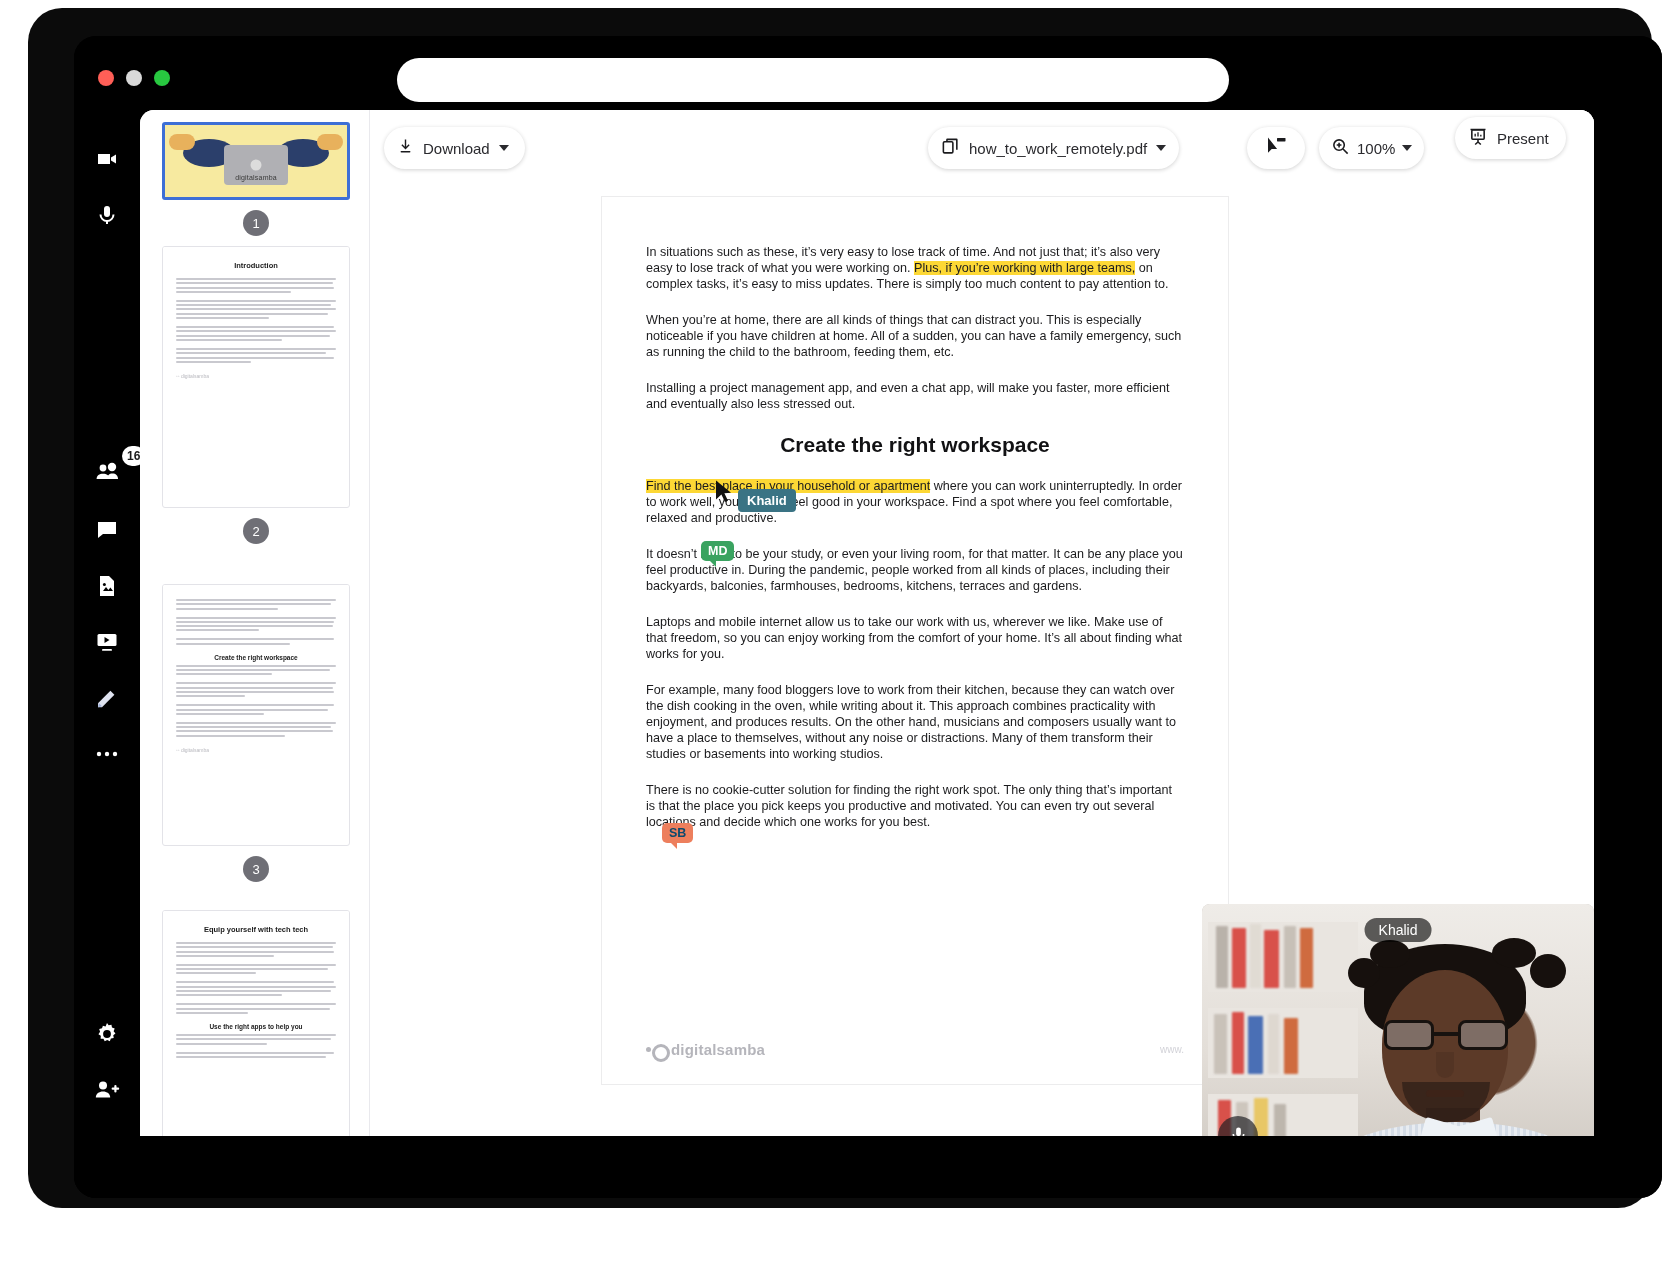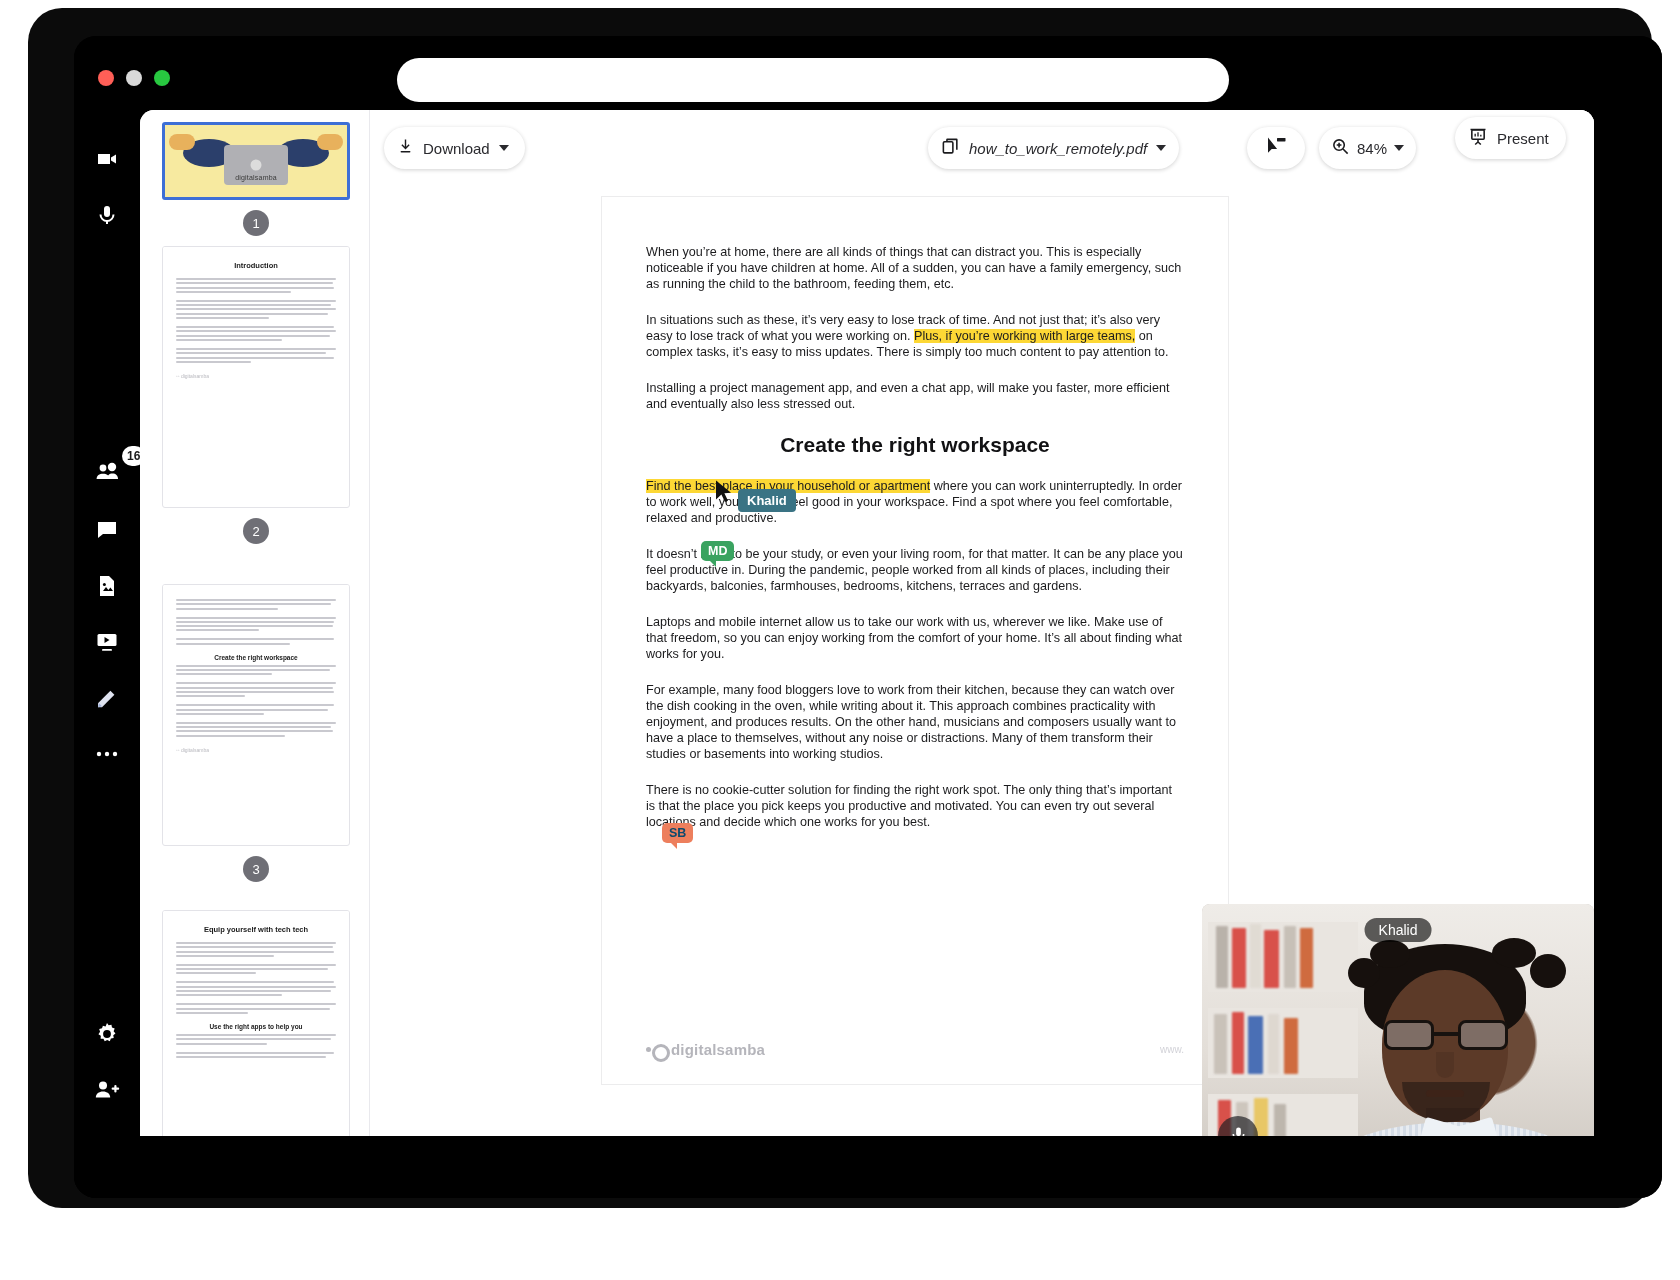--- a/index.html
+++ b/index.html
@@ -130,21 +130,21 @@
     position: absolute; left: 0; top: 0; width: 1224px; height: 72px;
     background: #ffffff;
   }
   .pill {
     position: absolute; background: #ffffff; border-radius: 22px;
     height: 42px; display: flex; align-items: center;
     box-shadow: 0 1px 4px rgba(0,0,0,.18);
     font-size: 15px; color: #2a2a2e;
   }
   #btn-download { left: 14px; top: 17px; padding: 0 16px 0 13px; gap: 9px; }
-  #file-pill { left: 558px; top: 17px; padding: 0 13px; gap: 9px; font-style: italic; }
+  #file-pill { left: 558px; top: 17px; padding: 0 13px; gap: 9px; }
   #btn-pointer { left: 877px; top: 17px; width: 58px; justify-content: center; }
   #zoom-pill { left: 949px; top: 17px; padding: 0 12px; gap: 7px; }
   #btn-present { left: 1085px; top: 7px; padding: 0 17px 0 13px; gap: 9px; }
   #btn-close { left: 1212px; top: 17px; width: 42px; justify-content:center; box-shadow:none; }
   .caret { width:0;height:0;border-left:5px solid transparent;border-right:5px solid transparent;border-top:6px solid #2a2a2e; }
   
   #doc-scroll { position:absolute; left:0; top:72px; width:1224px; height:954px; background:#ffffff; overflow:hidden; }
   #doc-page {
     position:absolute; left: 232px; top: 15px; width: 626px; height: 887px;
     background:#ffffff; box-shadow: 0 0 0 1px #ececed;
@@ -520,21 +520,21 @@
               </div>
 
               <div class="pill" id="zoom-pill">
                 <span>
                   <svg width="19" height="19" viewBox="0 0 24 24" fill="none" stroke="#1b1b1e" stroke-width="2">
                       <circle cx="10.2" cy="10.2" r="6.6"></circle>
                       <path d="M15.2 15.2L21 21"></path>
                       <path d="M10.2 7.2v6M7.2 10.2h6"></path>
                     </svg>
                 </span>
-                <span>84%</span>
+                <span>100%</span>
                 <span class="caret"></span>
               </div>
 
               <div class="pill" id="btn-present">
                 <span>
                   <svg width="20" height="20" viewBox="0 0 24 24" fill="none" stroke="#1b1b1e" stroke-width="1.9">
                       <path d="M3 3h18"></path>
                       <rect x="4.6" y="3.6" width="14.8" height="11" rx="1"></rect>
                       <path d="M8.6 11.4V8M12 11.4V6.4M15.4 11.4V9.4" stroke-width="1.6"></path>
                       <path d="M12 14.6V18M8.6 21L12 18l3.4 3"></path>
@@ -549,23 +549,23 @@
                       <path d="M5 5l14 14M19 5L5 19"></path>
                     </svg>
                 </span>
               </div>
             </div>
 
             <div id="doc-scroll">
               <div id="doc-page">
                 <div id="doc-body">
 
+                  <p class="p"><span>In situations such as these, it’s very easy to lose track of time. And not just that; it’s also very easy to lose track of what you were working on. </span><span class="hl">Plus, if you’re working with large teams,</span><span> on complex tasks, it’s easy to miss updates. There is simply too much content to pay attention to.</span></p>
+
                   <p class="p"><span>When you’re at home, there are all kinds of things that can distract you. This is especially noticeable if you have children at home. All of a sudden, you can have a family emergency, such as running the child to the bathroom, feeding them, etc.</span></p>
-
-                  <p class="p"><span>In situations such as these, it’s very easy to lose track of time. And not just that; it’s also very easy to lose track of what you were working on. </span><span class="hl">Plus, if you’re working with large teams,</span><span> on complex tasks, it’s easy to miss updates. There is simply too much content to pay attention to.</span></p>
 
                   <p class="p"><span>Installing a project management app, and even a chat app, will make you faster, more efficient and eventually also less stressed out.</span></p>
 
                   <h2 class="doc-h">Create the right workspace</h2>
 
                   <p class="p"><span class="hl">Find the best place in your household or apartment</span><span> where you can work uninterruptedly. In order to work well, you need to feel good in your workspace. Find a spot where you feel comfortable, relaxed and productive.</span></p>
 
                   <p class="p"><span>It doesn’t have to be your study, or even your living room, for that matter. It can be any place you feel productive in. During the pandemic, people worked from all kinds of places, including their backyards, balconies, farmhouses, bedrooms, kitchens, terraces and gardens.</span></p>
                   <p class="p"><span>Laptops and mobile internet allow us to take our work with us, wherever we like. Make use of that freedom, so you can enjoy working from the comfort of your home. It’s all about finding what works for you.</span></p>
                   <p class="p"><span>For example, many food bloggers love to work from their kitchen, because they can watch over the dish cooking in the oven, while writing about it. This approach combines practicality with enjoyment, and produces results. On the other hand, musicians and composers usually want to have a place to themselves, without any noise or distractions. Many of them transform their studies or basements into working studios.</span></p>

